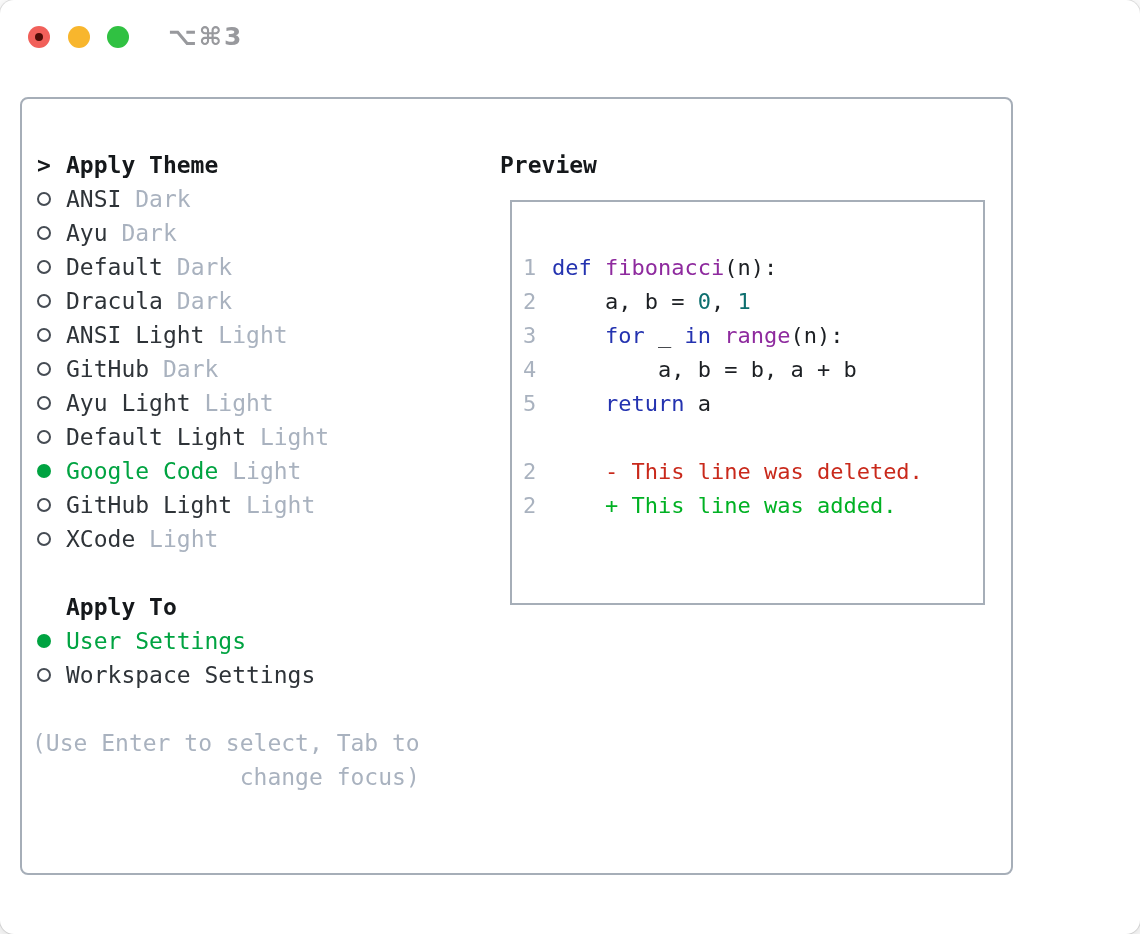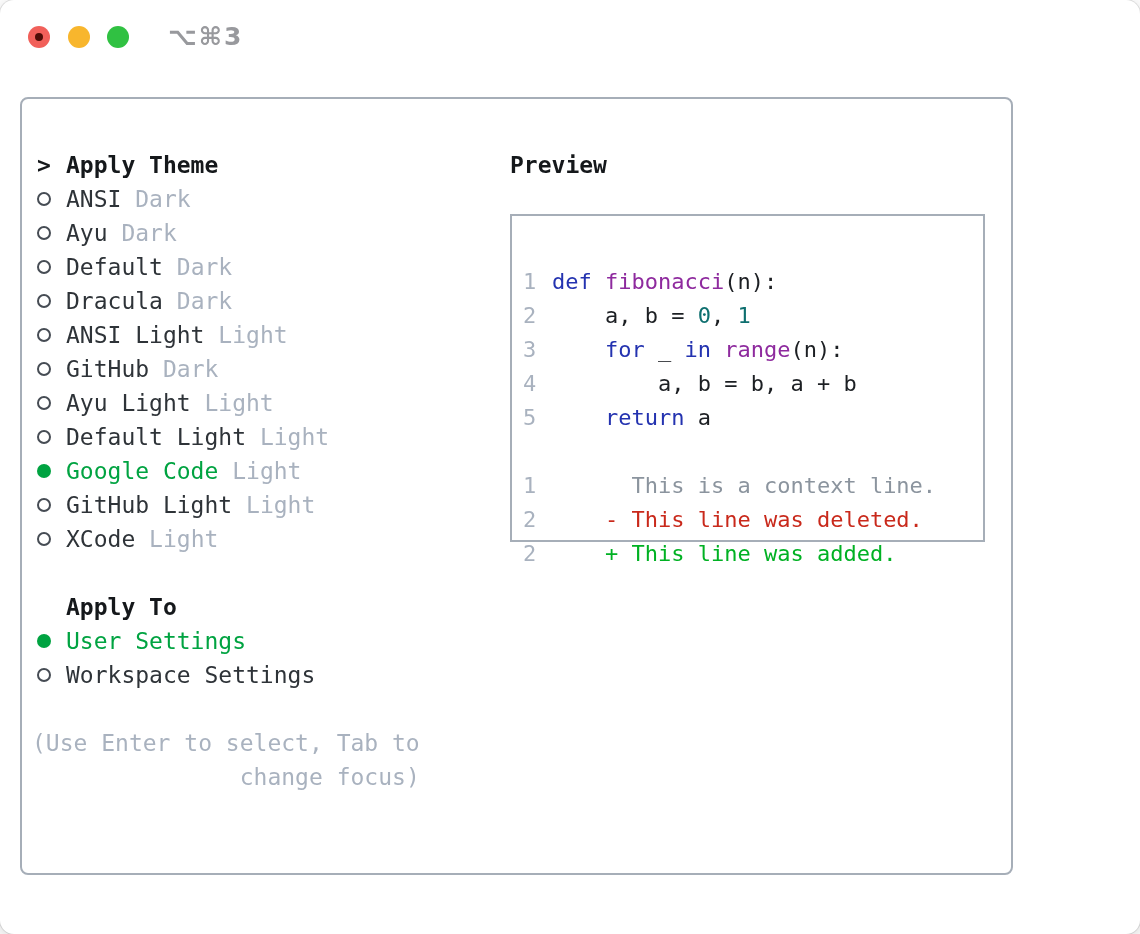--- a/index.html
+++ b/index.html
@@ -25,22 +25,22 @@
   .radio{box-sizing:border-box;width:14px;height:14px;border:2.5px solid #464c54;border-radius:50%;margin-left:5px;}
   .radio.sel{border:none;background:var(--accent-green,#00a341);}
   .hd{font-weight:bold;color:var(--text-heading,#15181b);}
   .muted{color:var(--text-muted,#a9b2bf);}
   .nm{color:var(--text-dark,#2e3338);margin-top:20px;}
   .nm.sel{color:var(--accent-green,#00a341);}
   .help-line{height:34px;line-height:34px;color:var(--text-muted,#a9b2bf);white-space:pre;text-align:right;}
 
   
   .preview-hd{position:absolute;left:478px;top:49px;height:34px;line-height:34px;
-              font-size:23px;font-weight:bold;color:var(--text-heading,#15181b);margin-left:10px;}
-  .preview-box{position:absolute;left:488px;top:115px;width:475px;height:328px;
+              font-size:23px;font-weight:bold;color:var(--text-heading,#15181b);}
+  .preview-box{position:absolute;left:488px;top:101px;width:475px;height:405px;
                border:2px solid var(--panel-border,#a6aeb8);box-sizing:border-box;background:#fff;}
   .code{position:absolute;left:11px;top:49px;font-size:22px;}
   .pline{height:34px;line-height:34px;white-space:pre;}
   .ln{display:inline-block;width:29px;color:var(--line-number,#a9b2bf);}
   .tok-plain{color:#1c1f23;}
   .tok-keyword{color:var(--syntax-keyword,#2433b0);}
   .tok-function{color:var(--syntax-function,#8e2a9e);}
   .tok-number{color:var(--syntax-number,#0e6f6f);}
   .lc.context{color:var(--diff-context,#8b949e);}
   .lc.deleted{color:var(--diff-deleted,#c9291b);}
@@ -106,21 +106,20 @@
       <div class="code">
         <div id="code-lines">
             <div class="pline"><span class="ln">1</span><span class="lc"><span class="tok-keyword">def</span><span class="tok-plain"> </span><span class="tok-function">fibonacci</span><span class="tok-plain">(n):</span></span></div>
             <div class="pline"><span class="ln">2</span><span class="lc"><span class="tok-plain">    a, b = </span><span class="tok-number">0</span><span class="tok-plain">, </span><span class="tok-number">1</span></span></div>
             <div class="pline"><span class="ln">3</span><span class="lc"><span class="tok-plain">    </span><span class="tok-keyword">for</span><span class="tok-plain"> _ </span><span class="tok-keyword">in</span><span class="tok-plain"> </span><span class="tok-function">range</span><span class="tok-plain">(n):</span></span></div>
             <div class="pline"><span class="ln">4</span><span class="lc"><span class="tok-plain">        a, b = b, a + b</span></span></div>
             <div class="pline"><span class="ln">5</span><span class="lc"><span class="tok-plain">    </span><span class="tok-keyword">return</span><span class="tok-plain"> a</span></span></div>
           </div>
         <div class="pline"></div>
         <div id="diff-lines">
-            <div class="pline"><span class="ln">1</span><span class="lc context">      This is a context line.</span></div>
             <div class="pline"><span class="ln">2</span><span class="lc deleted">    - This line was deleted.</span></div>
             <div class="pline"><span class="ln">2</span><span class="lc added">    + This line was added.</span></div>
           </div>
       </div>
     </div>
 
   </div>
 </div>
 
 </body></html>

